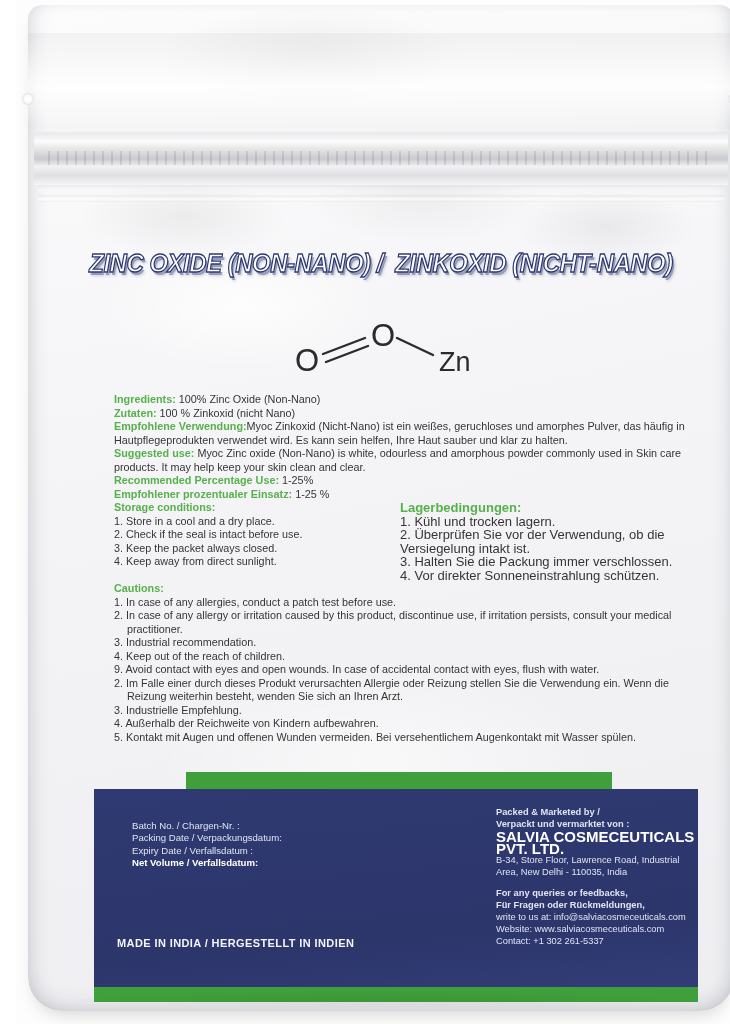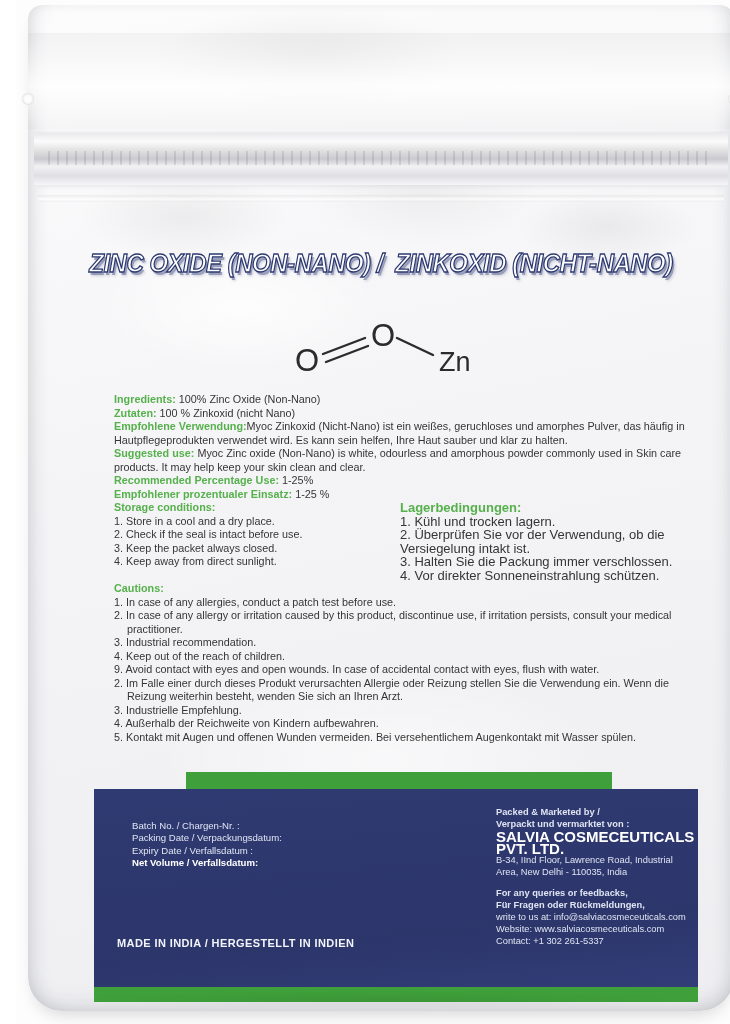--- a/index.html
+++ b/index.html
@@ -170,21 +170,21 @@
         <p>Expiry Date / Verfallsdatum :</p>
         <p class="b">Net Volume / Verfallsdatum:</p>
       </div>
 
       <p class="made">MADE IN INDIA / HERGESTELLT IN INDIEN</p>
 
       <div class="company">
         <p class="sb">Packed &amp; Marketed by /</p>
         <p class="sb">Verpackt und vermarktet von :</p>
         <p class="b">SALVIA COSMECEUTICALS PVT. LTD.</p>
-        <p>B-34, IInd Floor, Lawrence Road, Industrial</p>
+        <p>B-34, Store Floor, Lawrence Road, Industrial</p>
         <p>Area, New Delhi - 110035, India</p>
         <p class="sb gap">For any queries or feedbacks,</p>
         <p class="sb">Für Fragen oder Rückmeldungen,</p>
         <p>write to us at: info@salviacosmeceuticals.com</p>
         <p>Website: www.salviacosmeceuticals.com</p>
         <p>Contact: +1 302 261-5337</p>
       </div>
     </div>
 
     <div class="greenbar bottom"></div>

